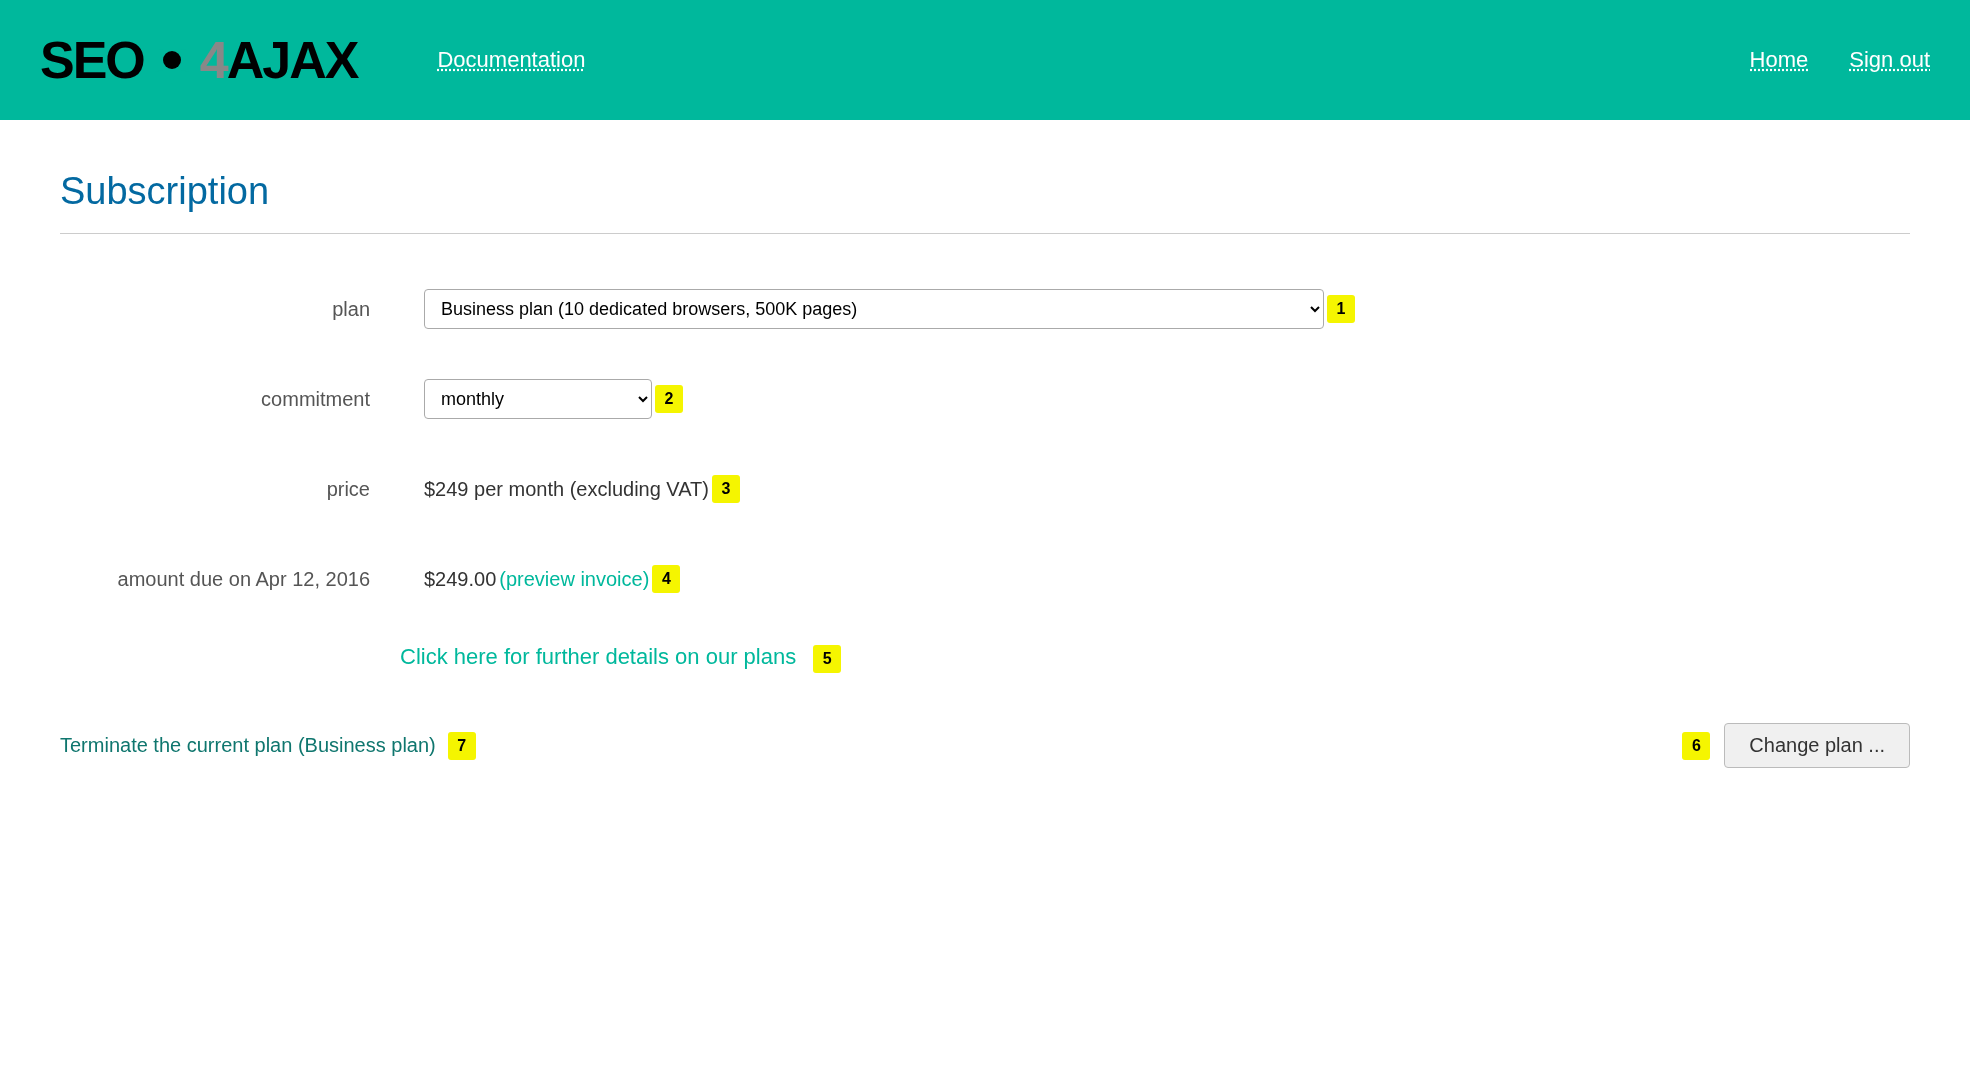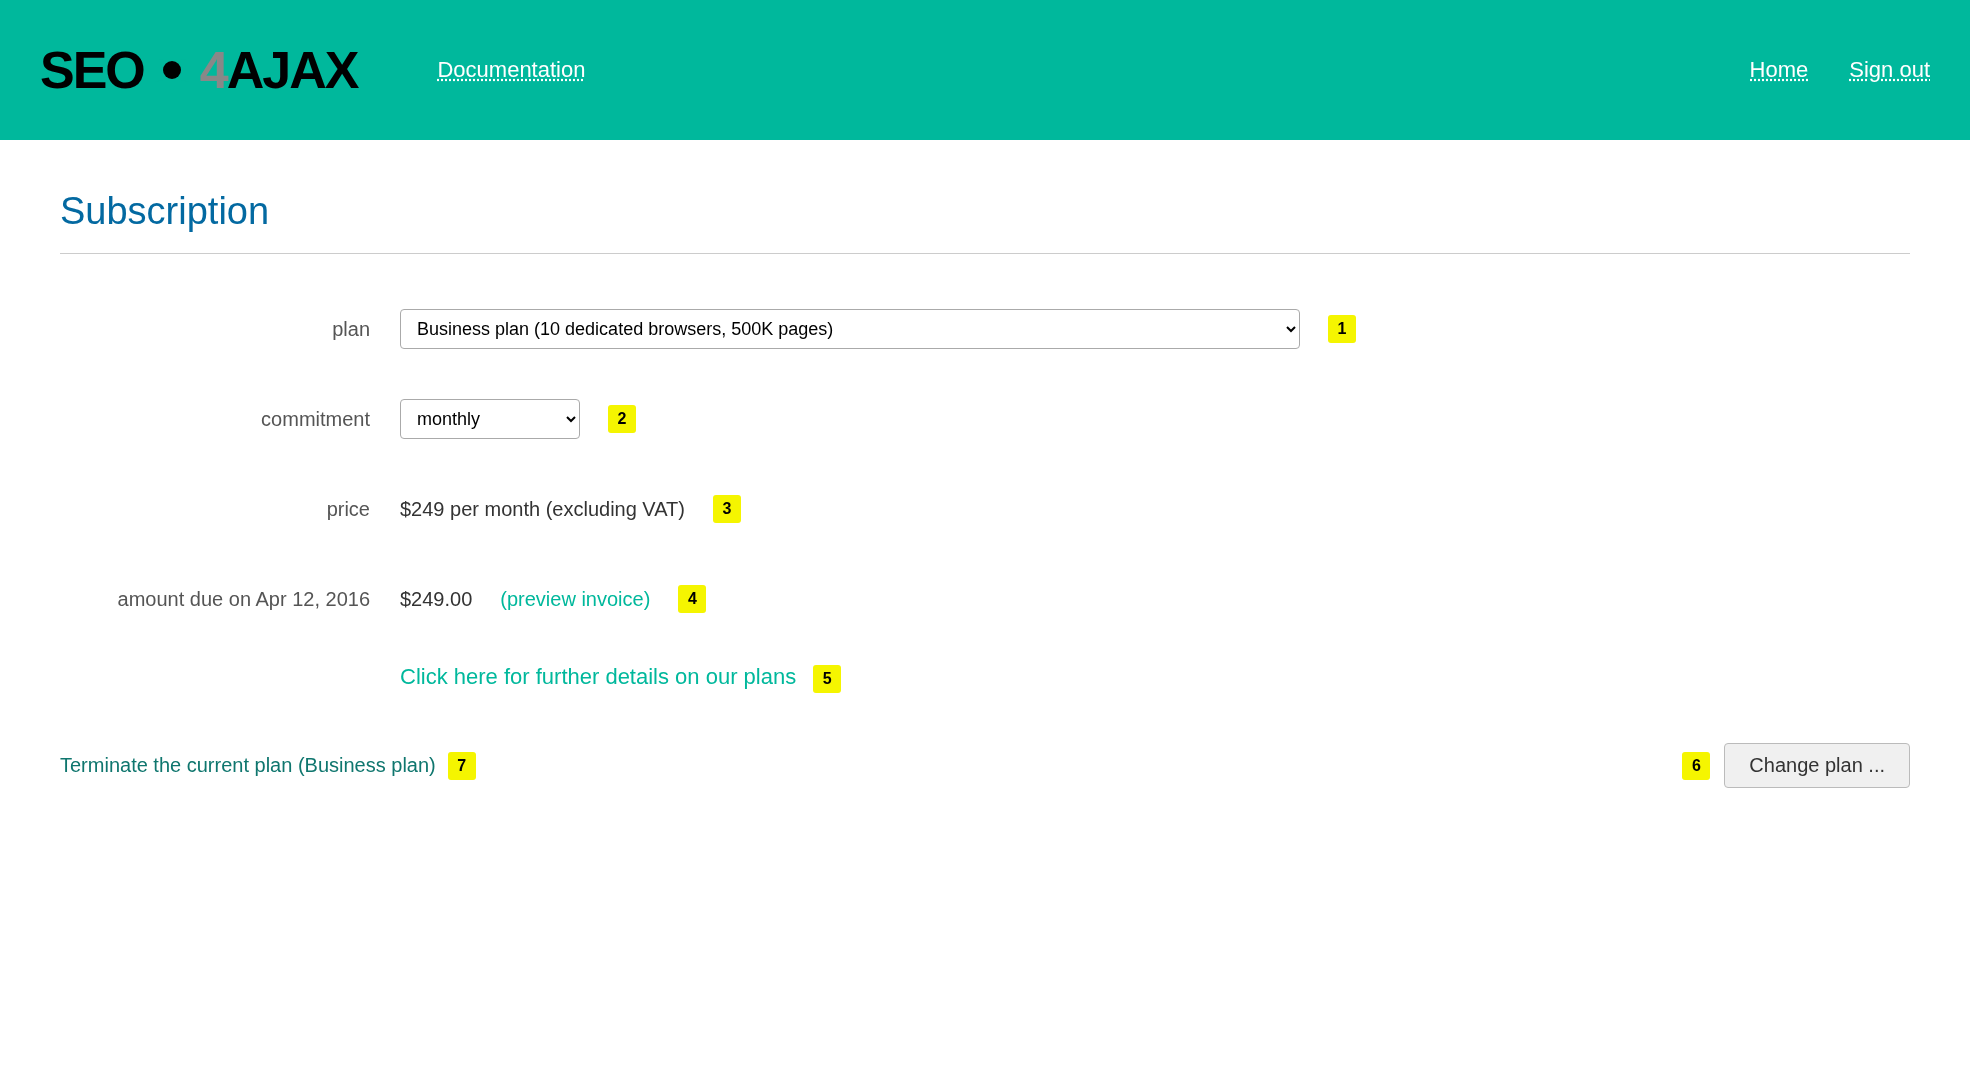--- a/index.html
+++ b/index.html
@@ -11,21 +11,21 @@
     body {
       font-family: -apple-system, BlinkMacSystemFont, 'Helvetica Neue', Arial, sans-serif;
       font-size: 18px;
       color: #333;
       background: #fff;
     }
 
     
     header {
       background-color: #00b89c;
-      height: 140px;
+      height: 120px;
       display: flex;
       align-items: center;
       padding: 0 40px;
       position: relative;
     }
 
     .logo-area {
       display: flex;
       align-items: center;
     }
@@ -124,41 +124,42 @@
       text-align: right;
       padding-right: 30px;
       font-size: 20px;
       color: #555;
       flex-shrink: 0;
     }
 
     .form-value {
       display: flex;
       align-items: center;
-      gap: 28px;
-      font-size: 20px;
+      gap: 3px;
+      font-size: 20px;
+      margin-left: 24px;
     }
 
     
     select {
       appearance: auto;
       border: 1px solid #aaa;
       border-radius: 4px;
       padding: 8px 12px;
       font-size: 18px;
       background: #fff;
       cursor: pointer;
     }
 
     .plan-select {
       width: 900px;
     }
 
     .commitment-select {
-      width: 180px;
+      width: 228px;
     }
 
     
     .badge {
       display: inline-flex;
       align-items: center;
       justify-content: center;
       background: #f5f500;
       color: #000;
       font-size: 16px;

